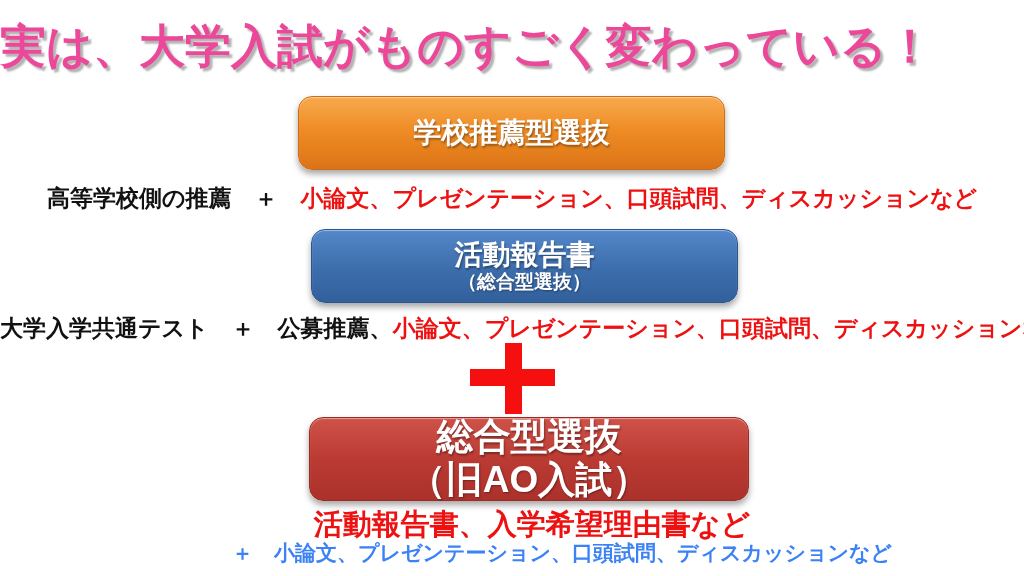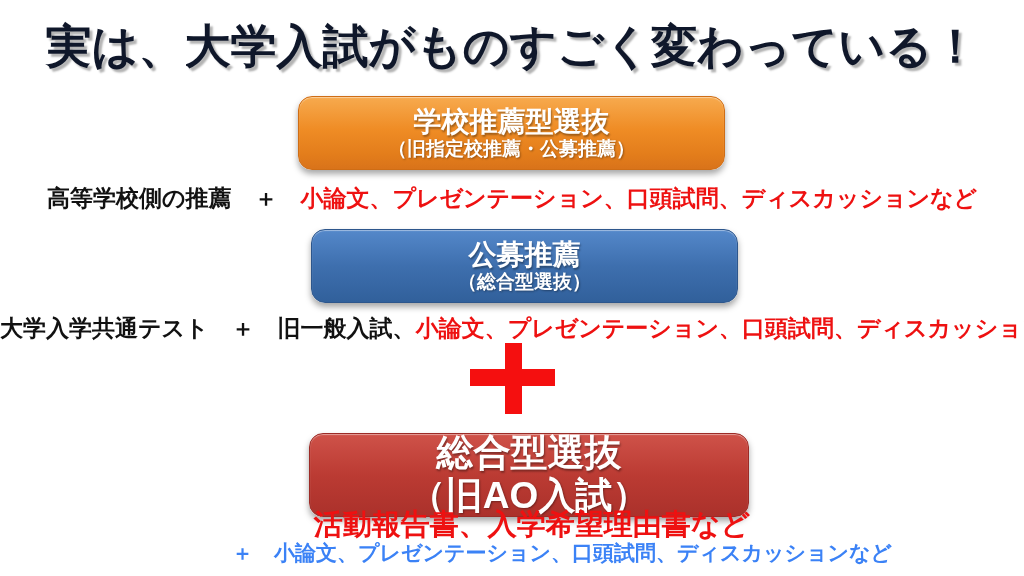--- a/index.html
+++ b/index.html
@@ -8,24 +8,23 @@
     width: 1024px;
     height: 576px;
     background: #ffffff;
     overflow: hidden;
     font-family: "Liberation Sans", "DejaVu Sans", sans-serif;
   }
   .slide-title {
     position: absolute;
     top: 16px; left: 0;
     width: 100%;
-    text-align: center;
     font-size: 46px;
     font-weight: 700;
-    color: #0f172a;
+    color: #ec4899;
     text-shadow: 3px 3px 2px #b3b3b3;
     white-space: nowrap;
     font-family: Liberation Mono, monospace;
   }
   .round-box {
     position: absolute;
     border-radius: 14px;
     color: #ffffff;
     text-align: center;
     display: flex;
@@ -50,21 +49,21 @@
     left: 298px; top: 96px; width: 425px; height: 72px;
     background: linear-gradient(to bottom, #f7aa4e 0%, #ef8c25 45%, #e37d1b 80%, #d9731a 100%);
     border: 1px solid #cf6d15;
   }
   .box-blue {
     left: 311px; top: 229px; width: 425px; height: 72px;
     background: linear-gradient(to bottom, #5488ca 0%, #3e6fae 50%, #31609b 100%);
     border: 1px solid #2d568c;
   }
   .box-red {
-    left: 309px; top: 433px; width: 438px; height: 82px;
+    left: 309px; top: 417px; width: 438px; height: 82px;
     background: linear-gradient(to bottom, #cf5249 0%, #bb3b33 50%, #ab312b 100%);
     border: 1px solid #9c2b26;
   }
   .box-orange .box-title, .box-blue .box-title { font-size: 28px; }
   .box-orange .box-subtitle, .box-blue .box-subtitle { font-size: 19px; }
   .box-red .box-title { font-size: 37px; }
   .box-red .box-subtitle { font-size: 37px; }
 
   .formula-line {
     position: absolute;
@@ -120,31 +119,30 @@
 </style>
 </head>
 <body>
 
 <div class="slide">
 
   <div class="slide-title">実は、大学入試がものすごく変わっている！</div>
 
   <div class="round-box box-orange">
     <div class="box-title">学校推薦型選抜</div>
-    <div class="box-subtitle">（旧指定校推薦・公募推薦）</div>
   </div>
 
   <div class="formula-line formula-rec"><span>高等学校側の推薦　＋　</span><span class="red-text">小論文、プレゼンテーション、口頭試問、ディスカッションなど</span></div>
 
   <div class="round-box box-blue">
-    <div class="box-title">公募推薦</div>
+    <div class="box-title">活動報告書</div>
     <div class="box-subtitle">（総合型選抜）</div>
   </div>
 
-  <div class="formula-line formula-gen"><span>大学入学共通テスト　＋　旧一般入試、</span><span class="red-text">小論文、プレゼンテーション、口頭試問、ディスカッションなど</span></div>
+  <div class="formula-line formula-gen"><span>大学入学共通テスト　＋　公募推薦、</span><span class="red-text">小論文、プレゼンテーション、口頭試問、ディスカッションなど</span></div>
 
   <div class="plus-shape">
     <div class="plus-vbar"></div>
     <div class="plus-hbar"></div>
   </div>
 
   <div class="round-box box-red">
     <div class="box-title">総合型選抜</div>
     <div class="box-subtitle">（旧AO入試）</div>
   </div>

